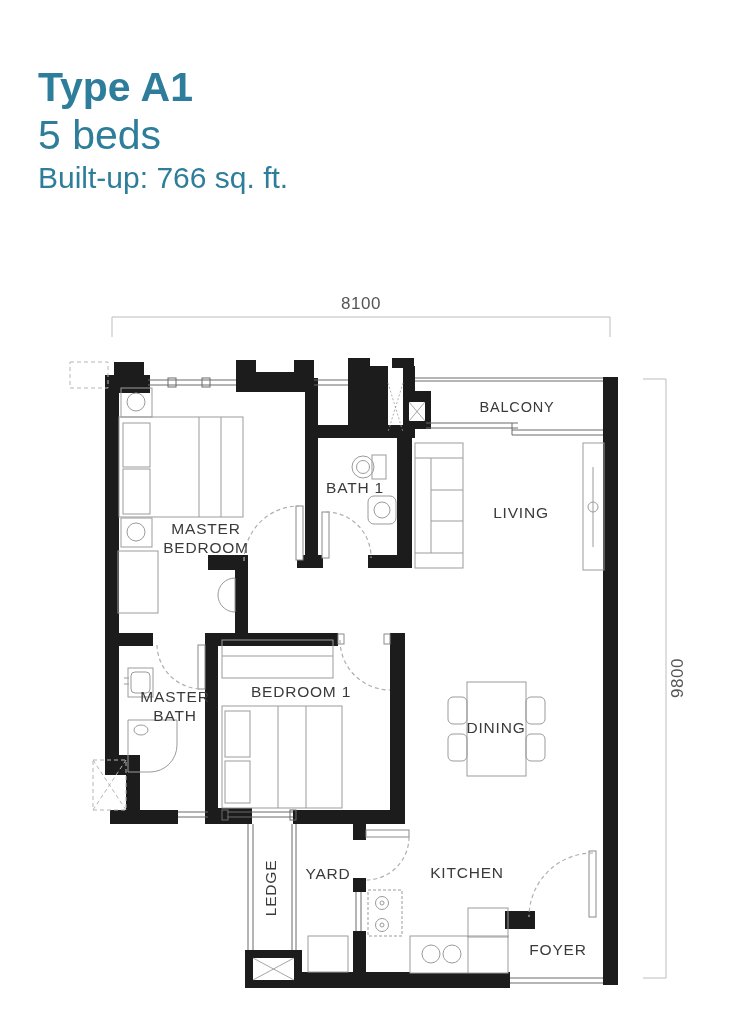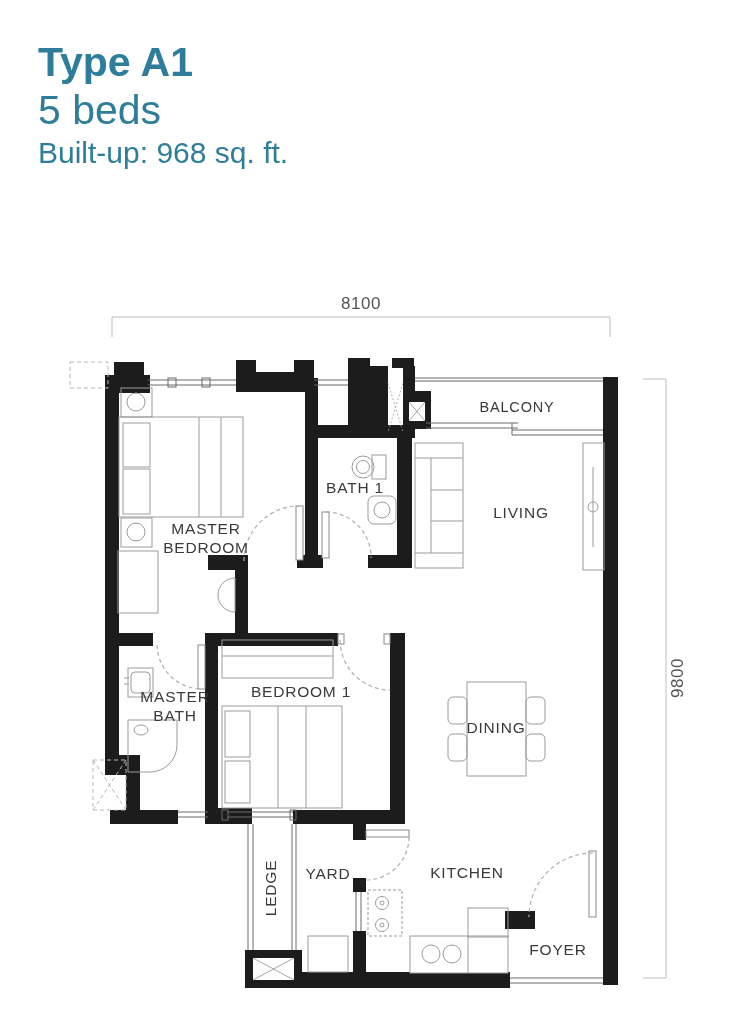--- a/index.html
+++ b/index.html
@@ -5,21 +5,21 @@
   :root{
     --accent:#2e7e9b; --wall:#1c1c1c; --label:#3a3a3a; --furn:#9b9b9b;
     --win:#6a6a6a; --door:#b0b0b0; --dimline:#bdbdbd; --dimtext:#555555;
   }
   html,body{margin:0;padding:0;}
   body{
     width:747px;height:1024px;background:#ffffff;position:relative;overflow:hidden;
     font-family:"Liberation Sans", sans-serif;
   }
   .titleblock{position:absolute;left:38px;top:38px;color:var(--accent);}
-  .title-main{font-size:41px;font-weight:700;line-height:48px;}
+  .title-main{font-size:41px;font-weight:700;line-height:48px;margin-top:25px;}
   .title-sub{font-size:41px;font-weight:400;line-height:48px;}
   .title-area{font-size:30px;font-weight:400;line-height:36px;margin-top:1px;}
   svg{position:absolute;left:0;top:0;}
   .wall{fill:var(--wall);stroke:none;}
   .cut{fill:#ffffff;stroke:none;}
   .win{stroke:var(--win);stroke-width:1;fill:none;}
   .furn{stroke:var(--furn);stroke-width:1;fill:none;}
   .furnf{stroke:var(--furn);stroke-width:1;fill:#ffffff;}
   .door{stroke:var(--door);stroke-width:1.2;fill:none;stroke-dasharray:4 3;}
   .leaf{fill:#ffffff;stroke:#8a8a8a;stroke-width:1;}
@@ -32,21 +32,21 @@
   .lbl{fill:var(--label);font-size:15.5px;letter-spacing:0.8px;font-weight:400;}
   .lbl-s{fill:var(--label);font-size:14.5px;letter-spacing:0.8px;font-weight:400;}
   text{text-anchor:middle;}
 </style>
 </head>
 <body>
 
 <div class="titleblock">
   <div class="title-main">Type A1</div>
   <div class="title-sub">5 beds</div>
-  <div class="title-area">Built-up: 968 sq. ft.</div>
+  <div class="title-area">Built-up: 766 sq. ft.</div>
 </div>
 
 <svg width="747" height="1024" viewBox="0 0 747 1024">
   <defs>
     <pattern id="hatchV" width="4" height="10" patternUnits="userSpaceOnUse">
       <path d="M2,0 V10" stroke="#aaaaaa" stroke-width="0.8"></path>
     </pattern>
     <pattern id="hatchH" width="10" height="7" patternUnits="userSpaceOnUse">
       <path d="M0,3.5 H10" stroke="#aaaaaa" stroke-width="0.8"></path>
     </pattern>

